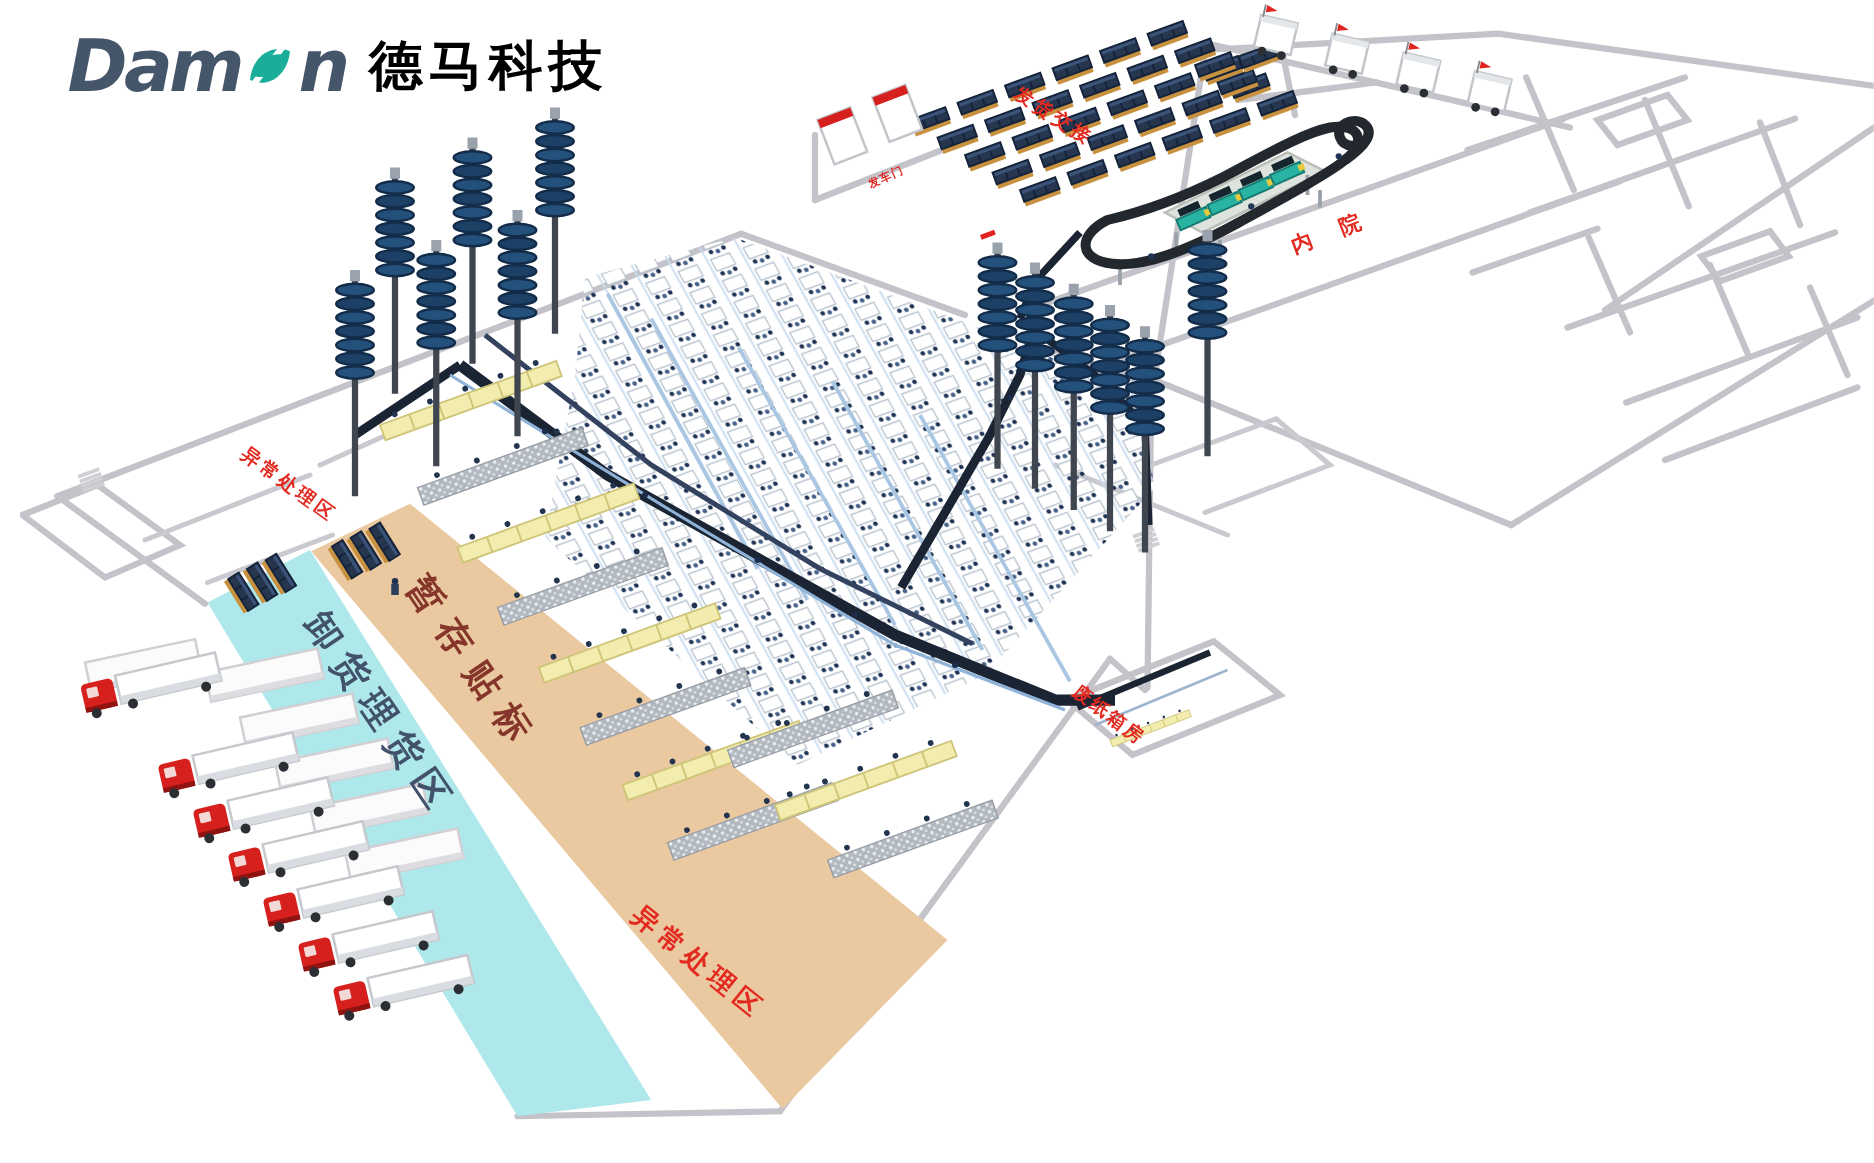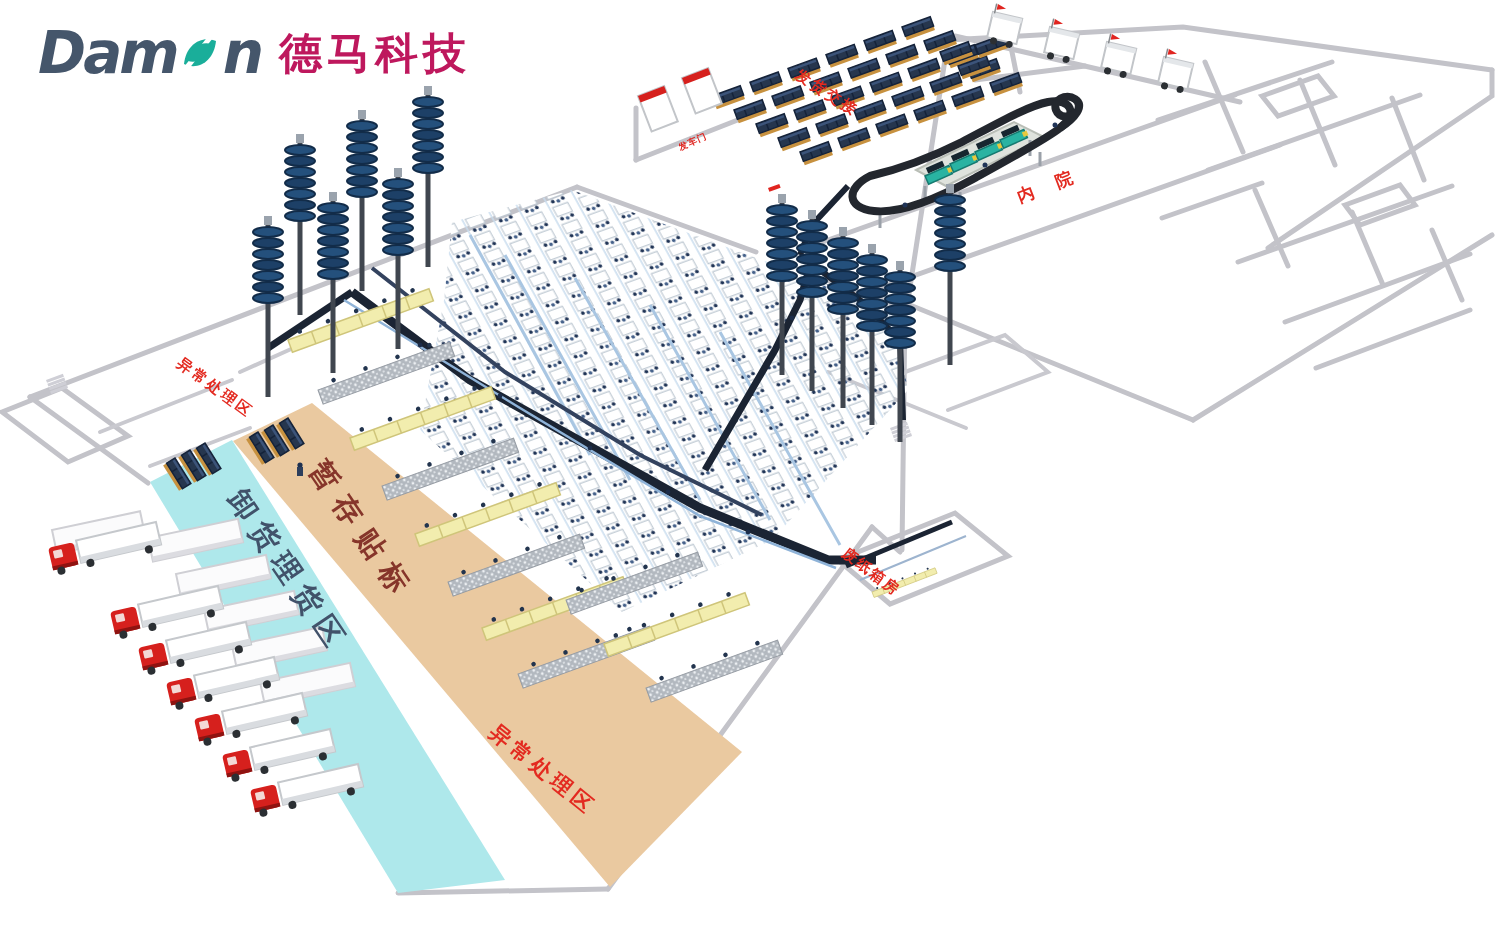--- a/index.html
+++ b/index.html
@@ -1,24 +1,24 @@
 <!DOCTYPE html>
 <html><head>
 <meta charset="utf-8">
 <style>
   html,body{margin:0;padding:0;background:#ffffff;}
   body{width:1499px;height:930px;overflow:hidden;font-family:"DejaVu Sans","Liberation Sans",sans-serif;}
-  .stage{position:relative;width:1273px;height:930px;background:#ffffff;}
+  .stage{position:relative;width:1273px;height:930px;background:#ffffff;margin-left:16px;}
   svg.scene{position:absolute;left:0;top:0;}
 
   
   .logo{position:absolute;left:38px;top:24px;display:flex;align-items:center;gap:18px;z-index:5;}
   .logo .en{font-size:58px;font-weight:800;font-style:italic;color:#45566b;letter-spacing:-3px;line-height:1;display:flex;align-items:center;}
   .logo .o-icon{display:inline-block;margin:0 1px;transform:translateY(2px);}
-  .logo .cn{font-size:43px;font-weight:700;color:#be185d;letter-spacing:5px;line-height:1;}
+  .logo .cn{font-size:43px;font-weight:700;color:#000000;letter-spacing:5px;line-height:1;}
 
   
   .label{position:absolute;font-weight:700;white-space:nowrap;transform-origin:center;z-index:4;}
   .lab-exc-left   {left:215px;top:388px;font-size:15px;color:#e32a20;letter-spacing:3px;transform:translate(-50%,-50%) rotate(36deg);}
   .lab-staging    {left:362px;top:532px;font-size:29px;color:#86352a;letter-spacing:12px;transform:translate(-50%,-50%) rotate(56deg);}
   .lab-unloading  {left:288px;top:572px;font-size:29px;color:#41526a;letter-spacing:9px;transform:translate(-50%,-50%) rotate(56deg);}
   .lab-exc-bottom {left:543px;top:770px;font-size:21px;color:#e32a20;letter-spacing:5px;transform:translate(-50%,-50%) rotate(39deg);}
   .lab-shipping   {left:827px;top:93px;font-size:15px;color:#e32a20;letter-spacing:3px;transform:translate(-50%,-50%) rotate(33deg);}
   .lab-courtyard  {left:1056px;top:183px;font-size:17px;color:#e32a20;letter-spacing:24px;transform:translate(-50%,-50%) rotate(-21deg);}
   .lab-waste      {left:871px;top:572px;font-size:15px;color:#e32a20;letter-spacing:2px;transform:translate(-50%,-50%) rotate(37deg);}

